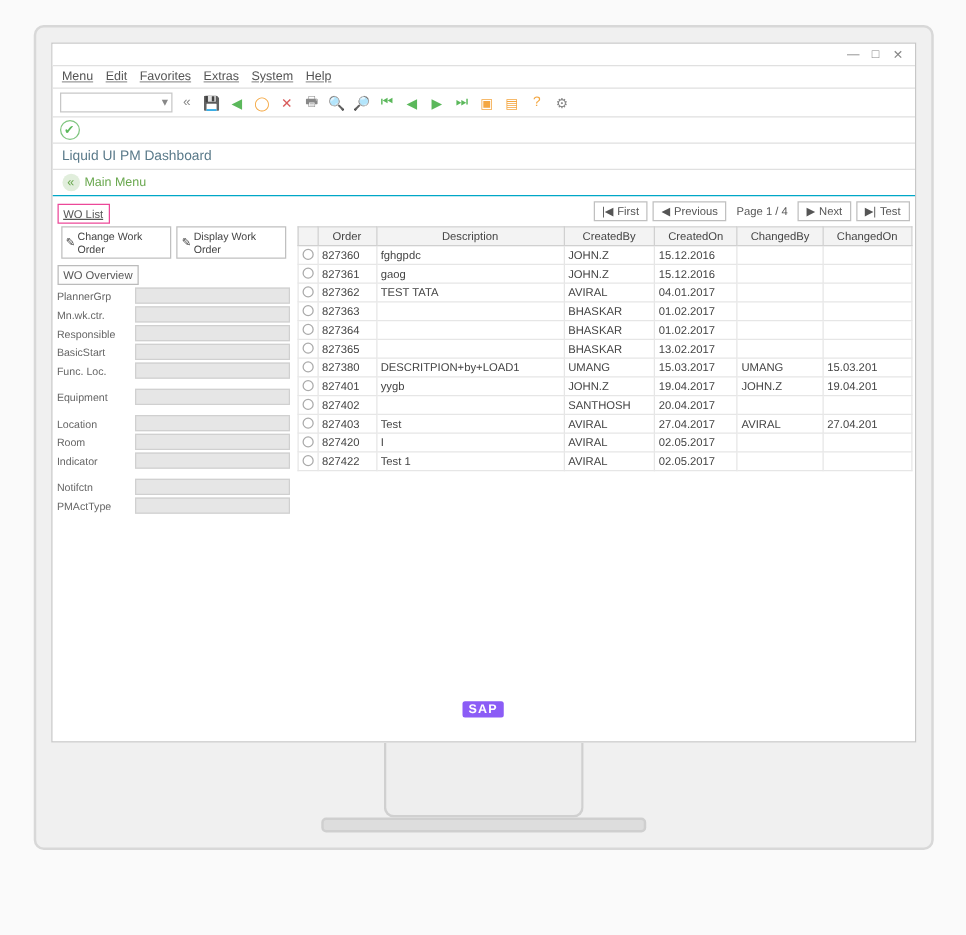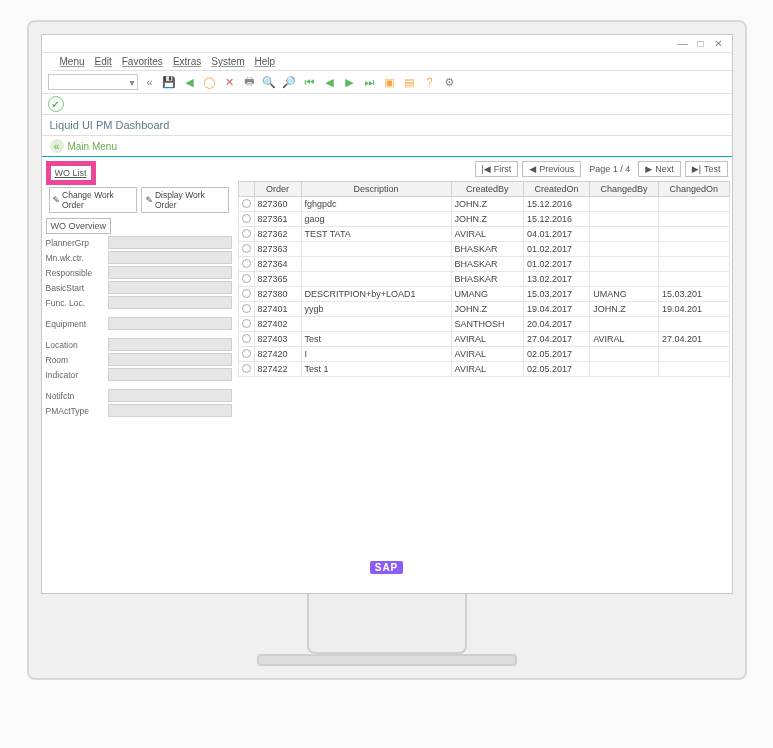--- a/index.html
+++ b/index.html
@@ -8,21 +8,21 @@
   .monitor { width: 720px; background: #f0f0f0; border-radius: 8px; padding: 12px; border: 2px solid #d8d8d8; position: relative; }
   .screen  { background: #fff; border: 1px solid #c7c7c7; height: 560px; position: relative; overflow: hidden; }
   .stand   { width: 160px; height: 60px; background: #eee; margin: 0 auto; border: 2px solid #d0d0d0; border-top: none; border-radius: 0 0 8px 8px; }
   .foot    { width: 260px; height: 12px; background: #ddd; margin: 0 auto; border-radius: 4px; border: 2px solid #cfcfcf; }
 
   .titlebar { height: 18px; background:#fff; display:flex; justify-content:flex-end; align-items:center; padding:0 6px; gap:4px; font-size:10px; color:#888; border-bottom:1px solid #e0e0e0; }
   .winbtn { width:14px; height:14px; display:inline-flex; justify-content:center; align-items:center; font-size:10px; color:#888; }
   .liq-row { display:flex; justify-content:flex-end; padding:3px 6px; border-bottom:1px solid #e0e0e0; }
   .liq-btn { border:1px solid #c0c0c0; background:#f7f7f7; font-size:9px; padding:2px 8px; color:#555; }
 
-  .menubar { display:flex; gap:10px; padding:3px 8px; font-size:10px; color:#555; border-bottom:1px solid #e0e0e0;margin-left:10px; }
+  .menubar { display:flex; gap:10px; padding:3px 8px; font-size:10px; color:#555; border-bottom:1px solid #e0e0e0; }
   .menubar span.uline { text-decoration: underline; text-decoration-color:#999; }
 
   .toolbar { display:flex; align-items:center; gap:4px; padding:3px 6px; border-bottom:1px solid #e0e0e0; font-size:10px; }
   .toolbar .drop { border:1px solid #c7c7c7; width:90px; height:16px; display:flex; justify-content:flex-end; align-items:center; padding:0 2px; color:#888; }
   .tbicon { width:16px; height:16px; display:inline-flex; justify-content:center; align-items:center; font-size:11px; }
   .green  { color:#5bb85b; }
   .orange { color:#f4a742; }
   .red    { color:#d95c5c; }
   .gray   { color:#888; }
 
@@ -30,21 +30,21 @@
   .ok    { width:16px; height:16px; border:1px solid #7fc57f; border-radius:50%; color:#5bb85b; display:flex; justify-content:center; align-items:center; font-size:10px; }
 
   .pgtitle { padding:4px 8px; font-size:11px; color:#5a7a8a; border-bottom:1px solid #e0e0e0; }
   .mainmenu{ display:flex; align-items:center; gap:4px; padding:3px 8px; font-size:10px; color:#6aa84f; border-bottom:1px solid #00a7c7; }
   .mmicon  { width:14px; height:14px; border-radius:50%; background:#6aa84f33; display:flex; justify-content:center; align-items:center; color:#6aa84f; }
 
   .content { position:relative; height: calc(100% - 120px); overflow:hidden; }
 
   
   .left { position:absolute; left:4px; top:4px; width:186px; }
-  .tab  { font-size:9px; background:#fff; border:5px solid #ec4899; padding:2px 4px; display:inline-block; color:#555;text-decoration:underline; }
+  .tab  { font-size:9px; background:#fff; border:1px solid #ec4899; padding:2px 4px; display:inline-block; color:#555;text-decoration:underline; }
   .pair { display:flex; gap:4px; padding:2px 3px; }
   .btn  { border:1px solid #c0c0c0; background:#fff; font-size:8.5px; padding:2px 3px; display:flex; align-items:center; gap:2px; color:#444; }
   .pencil { font-size:9px; }
   .subtab { font-size:9px; border:1px solid #bbb; padding:2px 4px; margin-top:3px; display:inline-block; color:#555; background:#fdfdfd; }
   .row  { display:flex; align-items:center; margin-top:2px; }
   .lbl  { width:62px; font-size:8.5px; color:#666; }
   .inp  { flex:1; height:13px; background:#e6e6e6; border:1px solid #d0d0d0; }
   .sep  { height:6px; }
 
   

